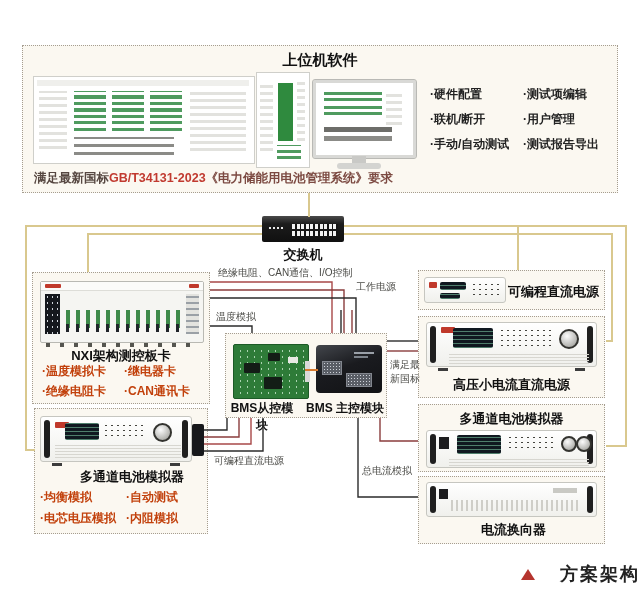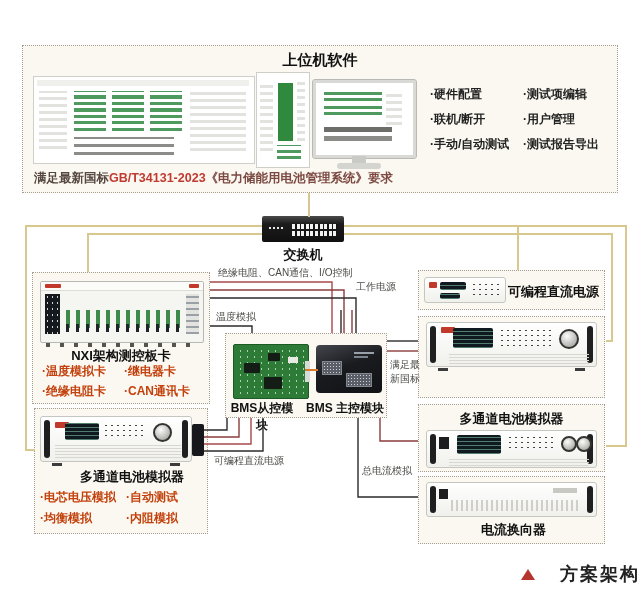--- a/index.html
+++ b/index.html
@@ -225,22 +225,22 @@
     <div class="scr" style="left:24px;top:6px;width:34px;height:17px;"></div>
     <div class="keys" style="left:62px;top:6px;width:44px;height:16px;"></div>
     <div class="knob" style="left:112px;top:6px;width:15px;height:15px;"></div>
     <div class="vents" style="left:14px;top:27px;width:126px;height:14px;"></div>
   </div>
   <div class="deco" style="left:192px;top:424px;width:12px;height:32px;background:#17181b;border-radius:2px;z-index:8;"></div>
   <div class="foot" style="left:52px;top:463px;"></div>
   <div class="foot" style="left:170px;top:463px;"></div>
   <div class="dev-label" style="left:34px;top:468px;width:196px;">多通道电池模拟器</div>
   <div class="blist" style="left:40px;top:487px;line-height:21px;">
+    <div>·均衡模拟</div>
     <div>·电芯电压模拟</div>
-    <div>·均衡模拟</div>
   </div>
   <div class="blist" style="left:126px;top:487px;line-height:21px;">
     <div>·自动测试</div>
     <div>·内阻模拟</div>
   </div>
 
   <div class="box" style="left:418px;top:270px;width:187px;height:40px;"></div>
   <div class="inst" style="left:424px;top:277px;width:82px;height:26px;">
     <div class="logo" style="left:4px;top:4px;width:8px;height:6px;"></div>
     <div class="scr" style="left:15px;top:4px;width:26px;height:8px;"></div>
@@ -254,20 +254,21 @@
     <div class="hdl l"></div>
     <div class="hdl r"></div>
     <div class="logo" style="left:14px;top:4px;width:14px;height:6px;"></div>
     <div class="scr" style="left:26px;top:5px;width:40px;height:20px;"></div>
     <div class="keys" style="left:72px;top:5px;width:52px;height:18px;"></div>
     <div class="knob" style="left:132px;top:6px;width:16px;height:16px;"></div>
     <div class="vents" style="left:22px;top:29px;width:140px;height:12px;"></div>
   </div>
   <div class="foot" style="left:438px;top:368px;"></div>
   <div class="foot" style="left:575px;top:368px;"></div>
+  <div class="dev-label" style="left:418px;top:376px;width:187px;">高压小电流直流电源</div>
 
   <div class="box" style="left:418px;top:404px;width:187px;height:68px;"></div>
   <div class="dev-label" style="left:418px;top:410px;width:187px;">多通道电池模拟器</div>
   <div class="inst" style="left:426px;top:430px;width:171px;height:38px;">
     <div class="hdl l"></div>
     <div class="hdl r"></div>
     <div class="deco" style="left:12px;top:6px;width:10px;height:12px;background:#1d1d1f;"></div>
     <div class="scr" style="left:30px;top:4px;width:44px;height:19px;"></div>
     <div class="keys" style="left:80px;top:4px;width:50px;height:17px;"></div>
     <div class="knob" style="left:134px;top:5px;width:12px;height:12px;"></div>

